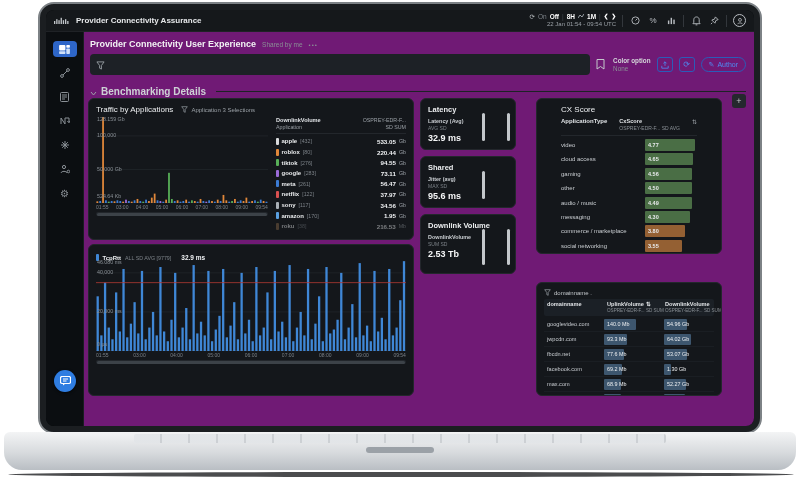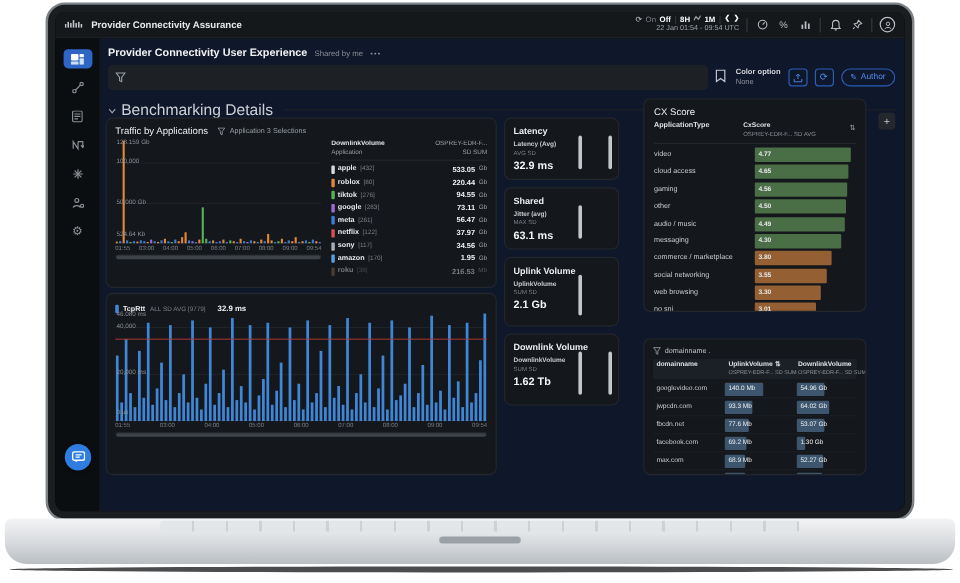--- a/index.html
+++ b/index.html
@@ -25,34 +25,34 @@
   .tb-ico svg{display:block}
   .avatar{width:13px;height:13px;border-radius:50%;border:1px solid #b9bdc2;display:flex;align-items:center;justify-content:center}
 
   
   .sidebar{position:absolute;left:0;top:22px;bottom:0;width:38px;background:#0b0e11;border-right:1px solid #191d21;display:flex;flex-direction:column;align-items:center;padding-top:9px;gap:8px}
   .nav{width:24px;height:16px;display:flex;align-items:center;justify-content:center;border-radius:4px;color:#8a9096}
   .nav.active{background:#2e66c8;color:#ffffff}
   .chat-fab{position:absolute;left:8px;bottom:34px;width:22px;height:22px;border-radius:50%;background:#2f7de1;display:flex;align-items:center;justify-content:center;box-shadow:0 1px 3px rgba(0,0,0,.6)}
 
   
-  .content{position:absolute;left:38px;top:22px;right:0;bottom:0;background:#0f172a}
+  .content{position:absolute;left:38px;top:22px;right:0;bottom:0;background:#701a75}
   .title-row{display:flex;align-items:baseline;gap:6px;padding:7px 8px 3px 6px}
   .page-title{font-size:9px;font-weight:700;color:#f2f3f4}
   .shared{font-size:6.5px;color:#8a9096}
   .more-dots{font-size:6px;color:#8a9096;letter-spacing:1px}
   .filter-row{display:flex;align-items:center;gap:6px;padding:2px 8px 0 6px}
   .filter-input{flex:1;height:21px;background:#1d2126;border-radius:4px;display:flex;align-items:center;padding:0 6px;max-width:515px}
   .coloropt{line-height:1.25;margin-left:2px}
   .coloropt .a{font-size:6.3px;color:#d4d7da;font-weight:700}
   .coloropt .b{font-size:6.3px;color:#8a9096}
   .sqbtn{width:16px;height:15px;border:1px solid #2b5cb8;border-radius:3px;color:#4d8df5;display:flex;align-items:center;justify-content:center;font-size:8px;background:transparent}
   .author-btn{height:15px;border:1px solid #2b5cb8;border-radius:8px;color:#4d8df5;display:flex;align-items:center;gap:3px;font-size:7px;padding:0 7px;background:transparent}
   .bench-row{display:flex;align-items:center;gap:4px;padding:7px 8px 0 6px}
-  .bench-label{font-size:13px;color:#cdd1d5;font-weight:400;white-space:nowrap}
+  .bench-label{font-size:10px;color:#cdd1d5;font-weight:700;white-space:nowrap}
   .bench-rule{flex:1;border-top:1px solid #1e2226;margin-left:6px}
   .plus-btn{position:absolute;right:8px;top:62px;width:14px;height:14px;background:#24282d;border-radius:3px;color:#c3c7cb;font-size:9px;display:flex;align-items:center;justify-content:center}
 
   .panel{position:absolute;background:#14171b;border:1px solid #23272c;border-radius:6px;overflow:hidden}
   .p-title{font-size:8px;font-weight:400;color:#eceef0}
 
   
   #traffic{left:4px;top:66px;width:326px;height:142px;padding:6px 7px}
   .t-head{display:flex;align-items:center;gap:8px}
   .t-filter{font-size:6px;color:#9aa0a6;display:flex;align-items:center;gap:3px}
@@ -84,21 +84,21 @@
   
   .col2{position:absolute;left:336px;top:66px;width:96px;display:flex;flex-direction:column;gap:6px}
   .kpi{position:relative;background:#14171b;border:1px solid #23272c;border-radius:6px;padding:6px 7px;overflow:hidden}
   .kpi-title{font-size:7.5px;font-weight:700;color:#eceef0}
   .kpi-metric{font-size:5.4px;color:#c9cdd1;font-weight:700;margin-top:4px}
   .kpi-agg{font-size:5px;color:#7c8288;margin-top:1px}
   .kpi-value{font-size:9px;color:#f5f6f7;font-weight:700;margin-top:2px}
   .vbar{position:absolute;width:3px;border-radius:2px;background:#c3c7cb;top:14px;bottom:8px}
 
   
-  #cx{left:452px;top:50px;width:186px;height:178px;padding:6px 8px}
+  #cx{left:452px;top:66px;width:186px;height:156px;padding:6px 24px}
   .cx-head{display:flex;justify-content:space-between;align-items:flex-start;border-bottom:1px solid #23272c;padding:4px 0 3px;margin-bottom:2px}
   .cx-h1{font-size:6px;color:#dfe2e5;font-weight:700}
   .cx-h2{text-align:left;line-height:1.3}
   .cx-h2 .top{font-size:5.6px;color:#dfe2e5;font-weight:700}
   .cx-h2 .sub{font-size:5px;color:#8a9096}
   .cx-sort{font-size:6px;color:#9aa0a6}
   .cx-row{display:flex;align-items:center;height:14.4px}
   .cx-label{width:84px;font-size:6px;color:#c9cdd1;flex:none}
   .cx-barcell{flex:1;height:12px;position:relative}
   .cx-bar{height:100%;border-radius:1px;display:flex;align-items:center}
@@ -600,35 +600,28 @@
               <div class="kpi-metric">Latency (Avg)</div>
               <div class="kpi-agg">AVG  SD</div>
               <div class="kpi-value">32.9 ms</div>
               <div class="vbar" style="right: 30px;"></div>
               <div class="vbar" style="right: 5px;"></div>
             </div>
             <div class="kpi" style="height: 52px;">
               <div class="kpi-title">Shared</div>
               <div class="kpi-metric">Jitter (avg)</div>
               <div class="kpi-agg">MAX  SD</div>
-              <div class="kpi-value">63.1 ms</div>
-              <div class="vbar" style="right: 30px;"></div>
-            </div>
-            <div class="kpi" style="height: 58px;">
-              <div class="kpi-title">Uplink Volume</div>
-              <div class="kpi-metric">UplinkVolume</div>
-              <div class="kpi-agg">SUM  SD</div>
-              <div class="kpi-value">2.1 Gb</div>
+              <div class="kpi-value">95.6 ms</div>
               <div class="vbar" style="right: 30px;"></div>
             </div>
             <div class="kpi" style="height: 60px;">
               <div class="kpi-title">Downlink Volume</div>
               <div class="kpi-metric">DownlinkVolume</div>
               <div class="kpi-agg">SUM  SD</div>
-              <div class="kpi-value">1.62 Tb</div>
+              <div class="kpi-value">2.53 Tb</div>
               <div class="vbar" style="right: 30px;"></div>
               <div class="vbar" style="right: 5px;"></div>
             </div>
           </div>
 
         <div class="panel" id="cx">
           <div class="p-title">CX Score</div>
           <div class="cx-head">
             <span class="cx-h1">ApplicationType</span>
             <div class="cx-h2">

